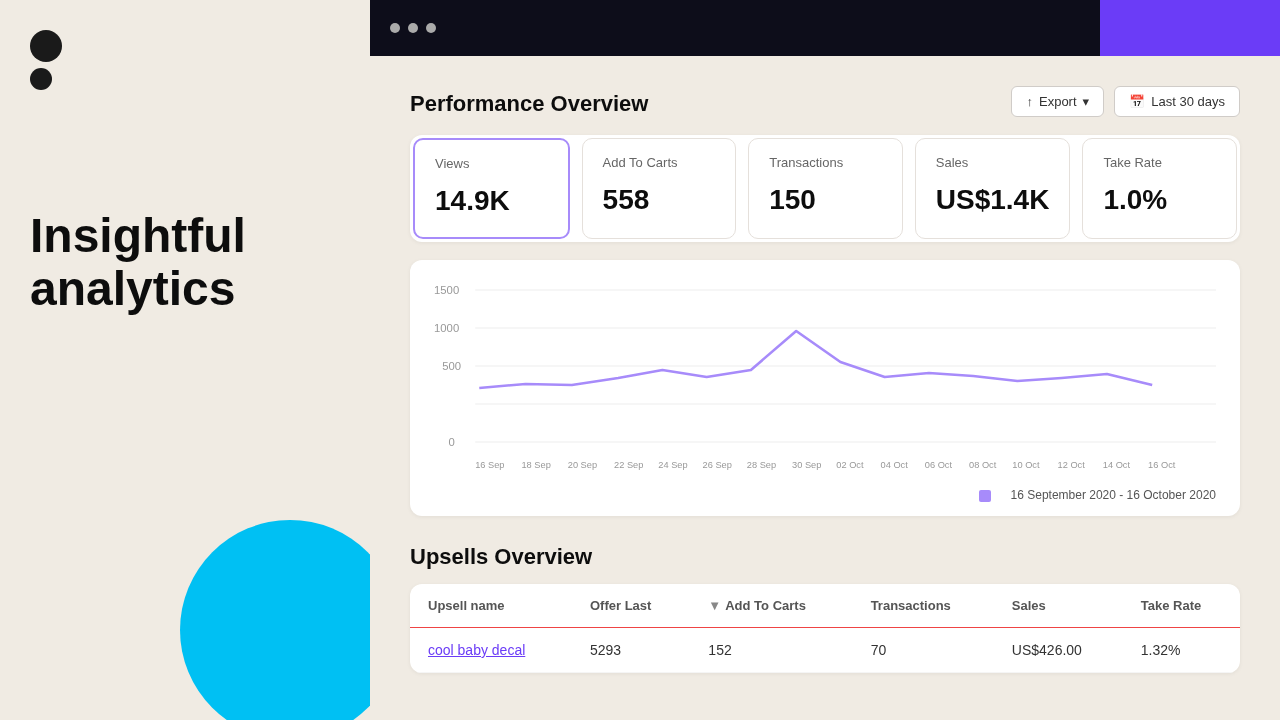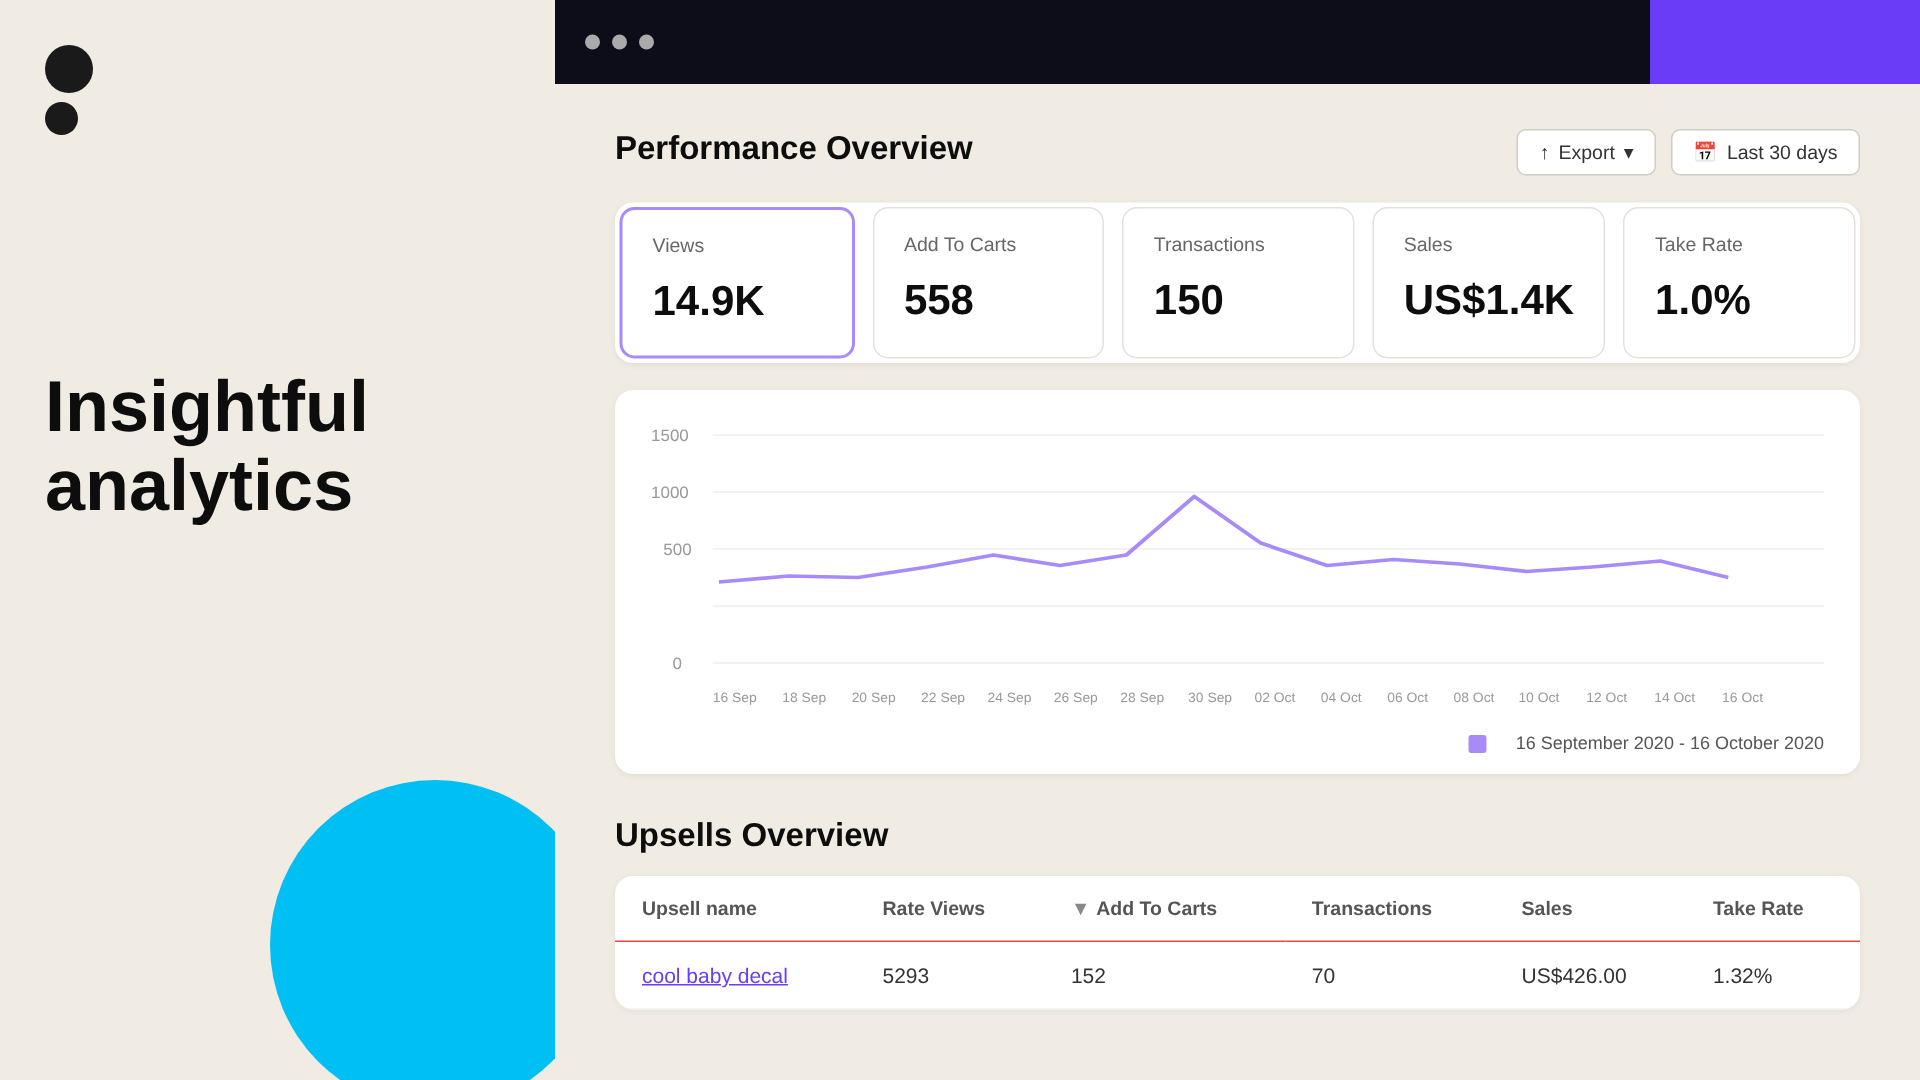--- a/index.html
+++ b/index.html
@@ -15,21 +15,20 @@
     
     .sidebar {
       width: 370px;
       min-width: 370px;
       background: #f0ebe3;
       display: flex;
       flex-direction: column;
       padding: 30px 30px 0 30px;
       position: relative;
       overflow: hidden;
-      gap: 36px;
     }
     .logo {
       display: flex;
       flex-direction: column;
       gap: 6px;
       margin-bottom: 120px;
     }
     .logo-dot-top {
       width: 32px;
       height: 32px;
@@ -104,21 +103,21 @@
     .content {
       flex: 1;
       overflow-y: auto;
       padding: 30px 40px;
       background: #f0ebe3;
     }
 
     
     .section-header {
       display: flex;
-      align-items: flex-start;
+      align-items: flex-end;
       justify-content: space-between;
       margin-bottom: 18px;
     }
     .section-title {
       font-size: 22px;
       font-weight: 700;
       color: #0d0d0d;
     }
     .header-actions {
       display: flex;
@@ -371,21 +370,21 @@
         <span>16 September 2020 - 16 October 2020</span>
       </div>
     </div>
 
     <h2 class="upsells-title">Upsells Overview</h2>
     <div class="table-container">
       <table>
         <thead>
           <tr>
             <th>Upsell name</th>
-            <th>Rate Views</th>
+            <th>Offer Last</th>
             <th>
               <span class="sort-icon">▼</span>Add To Carts
             </th>
             <th>Transactions</th>
             <th>Sales</th>
             <th>Take Rate</th>
           </tr>
         </thead>
         <tbody>
           <tr>

